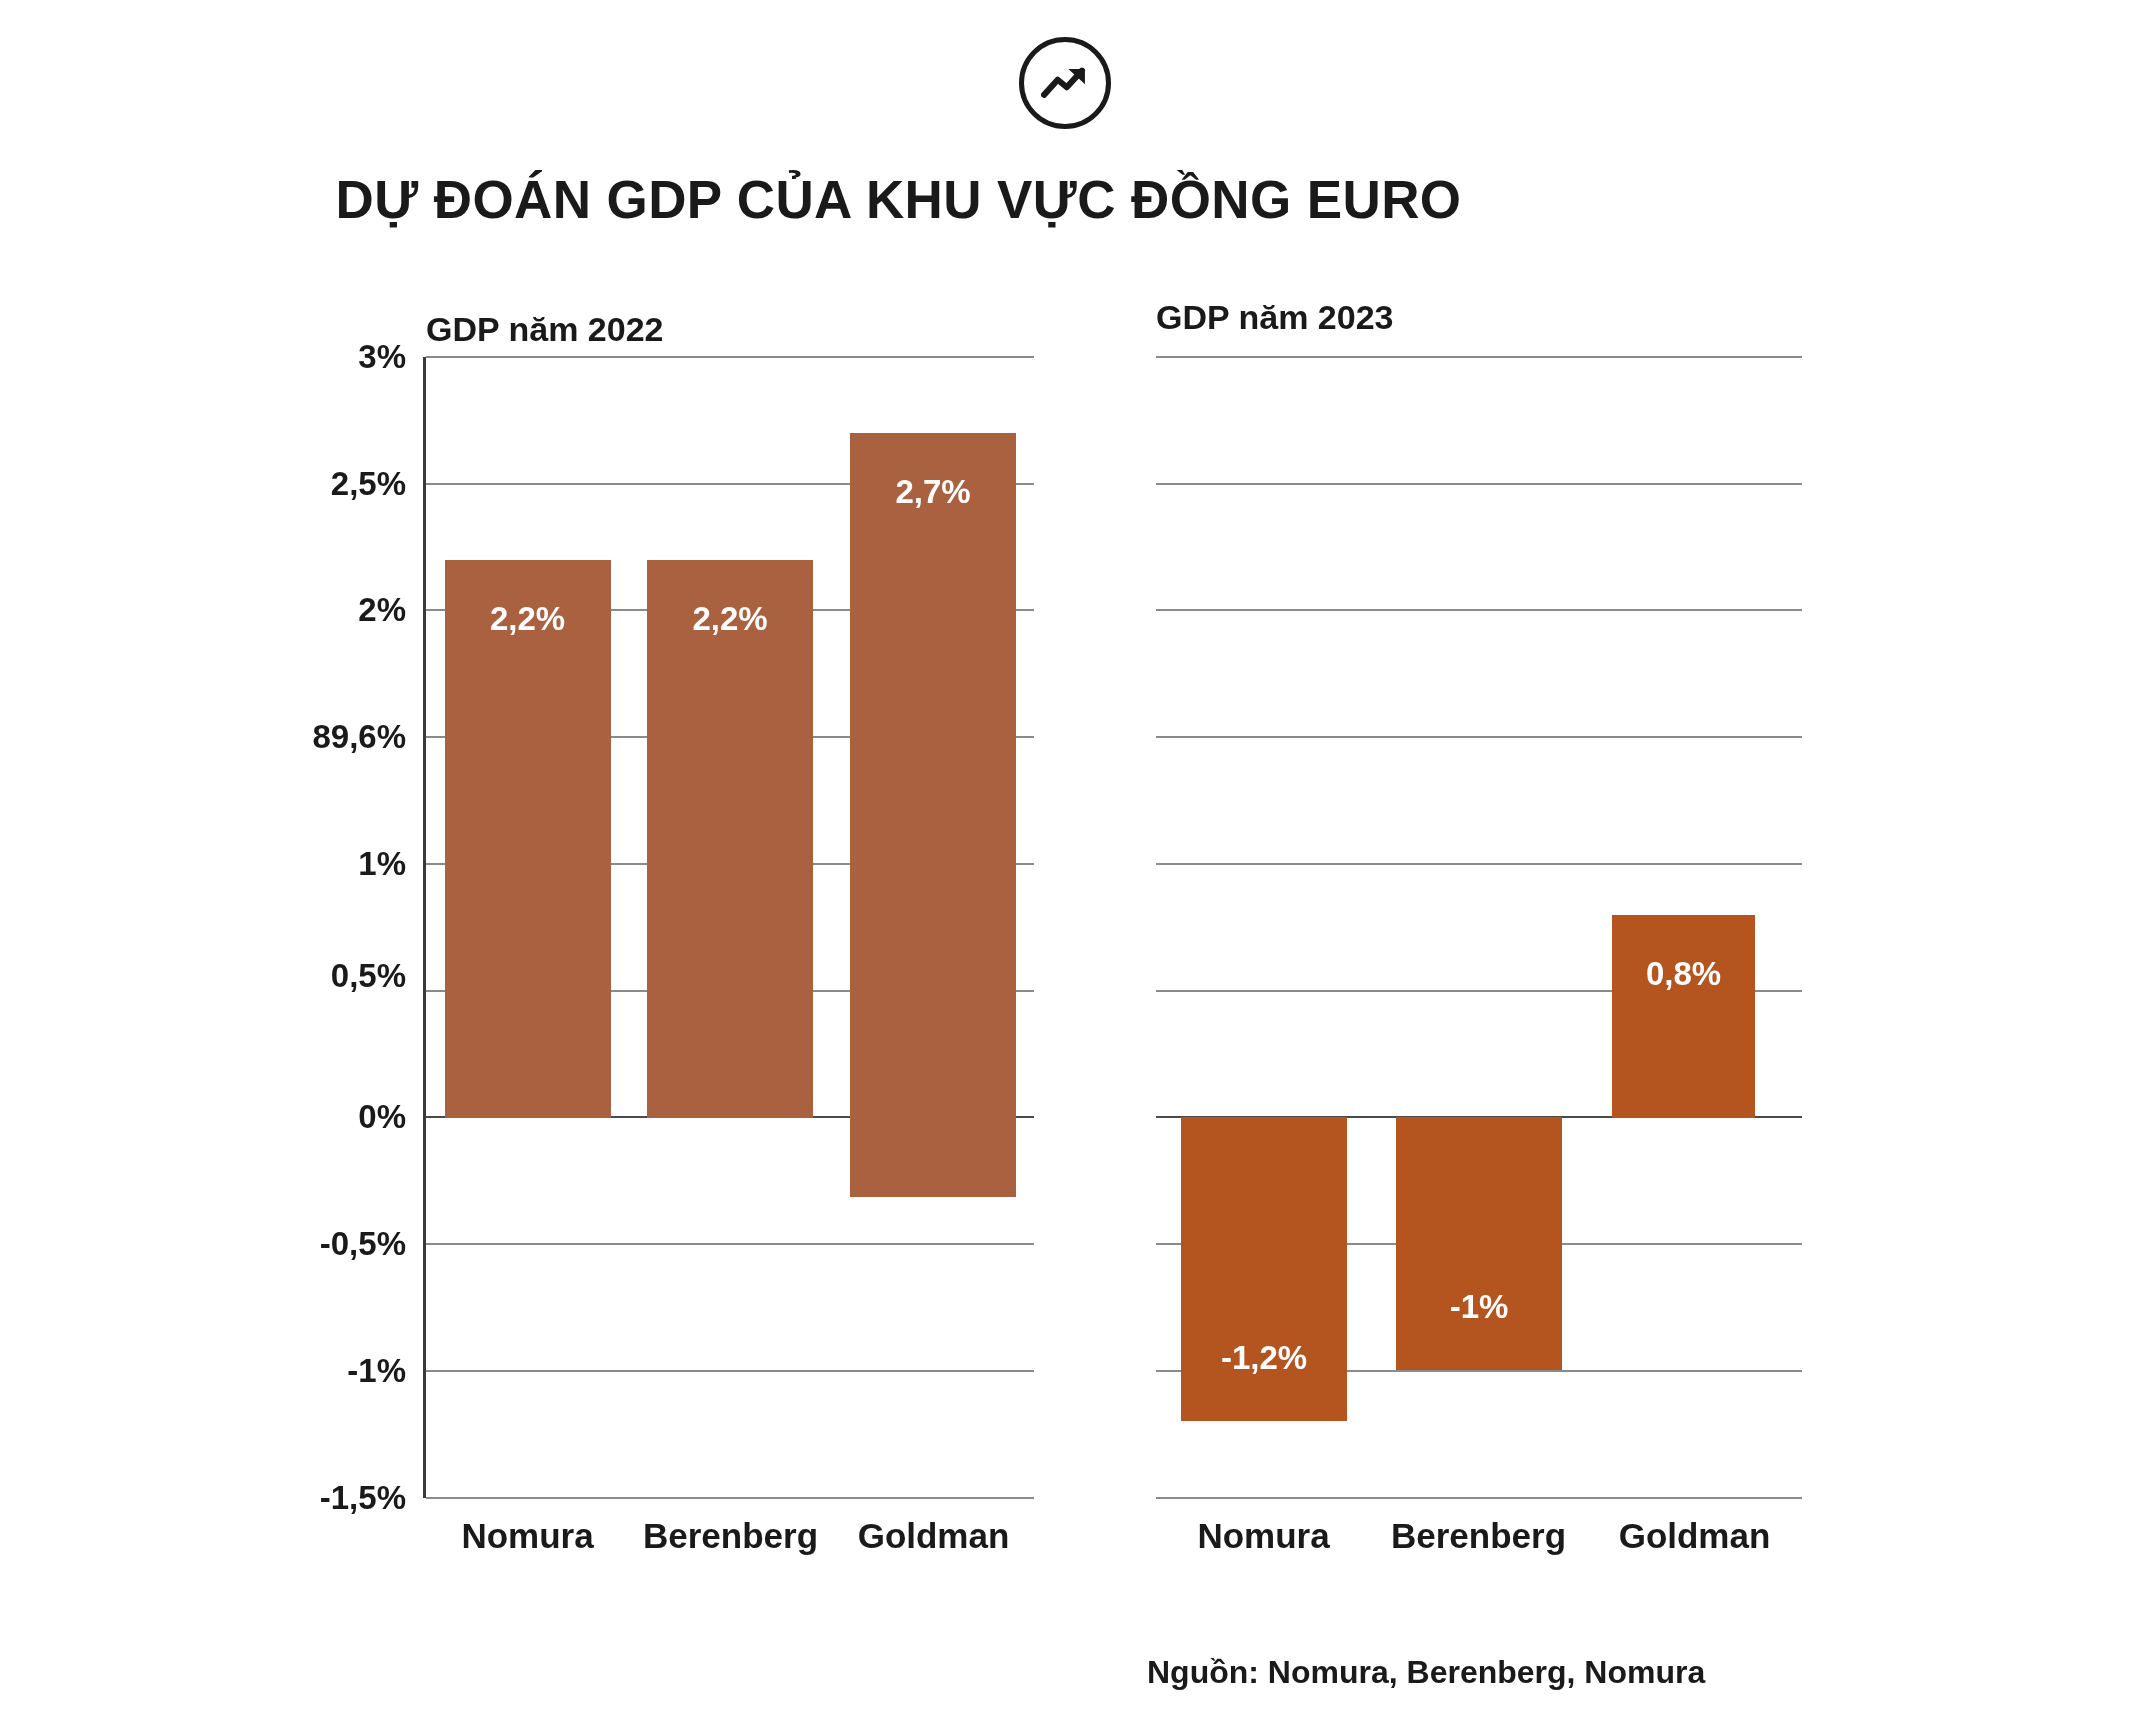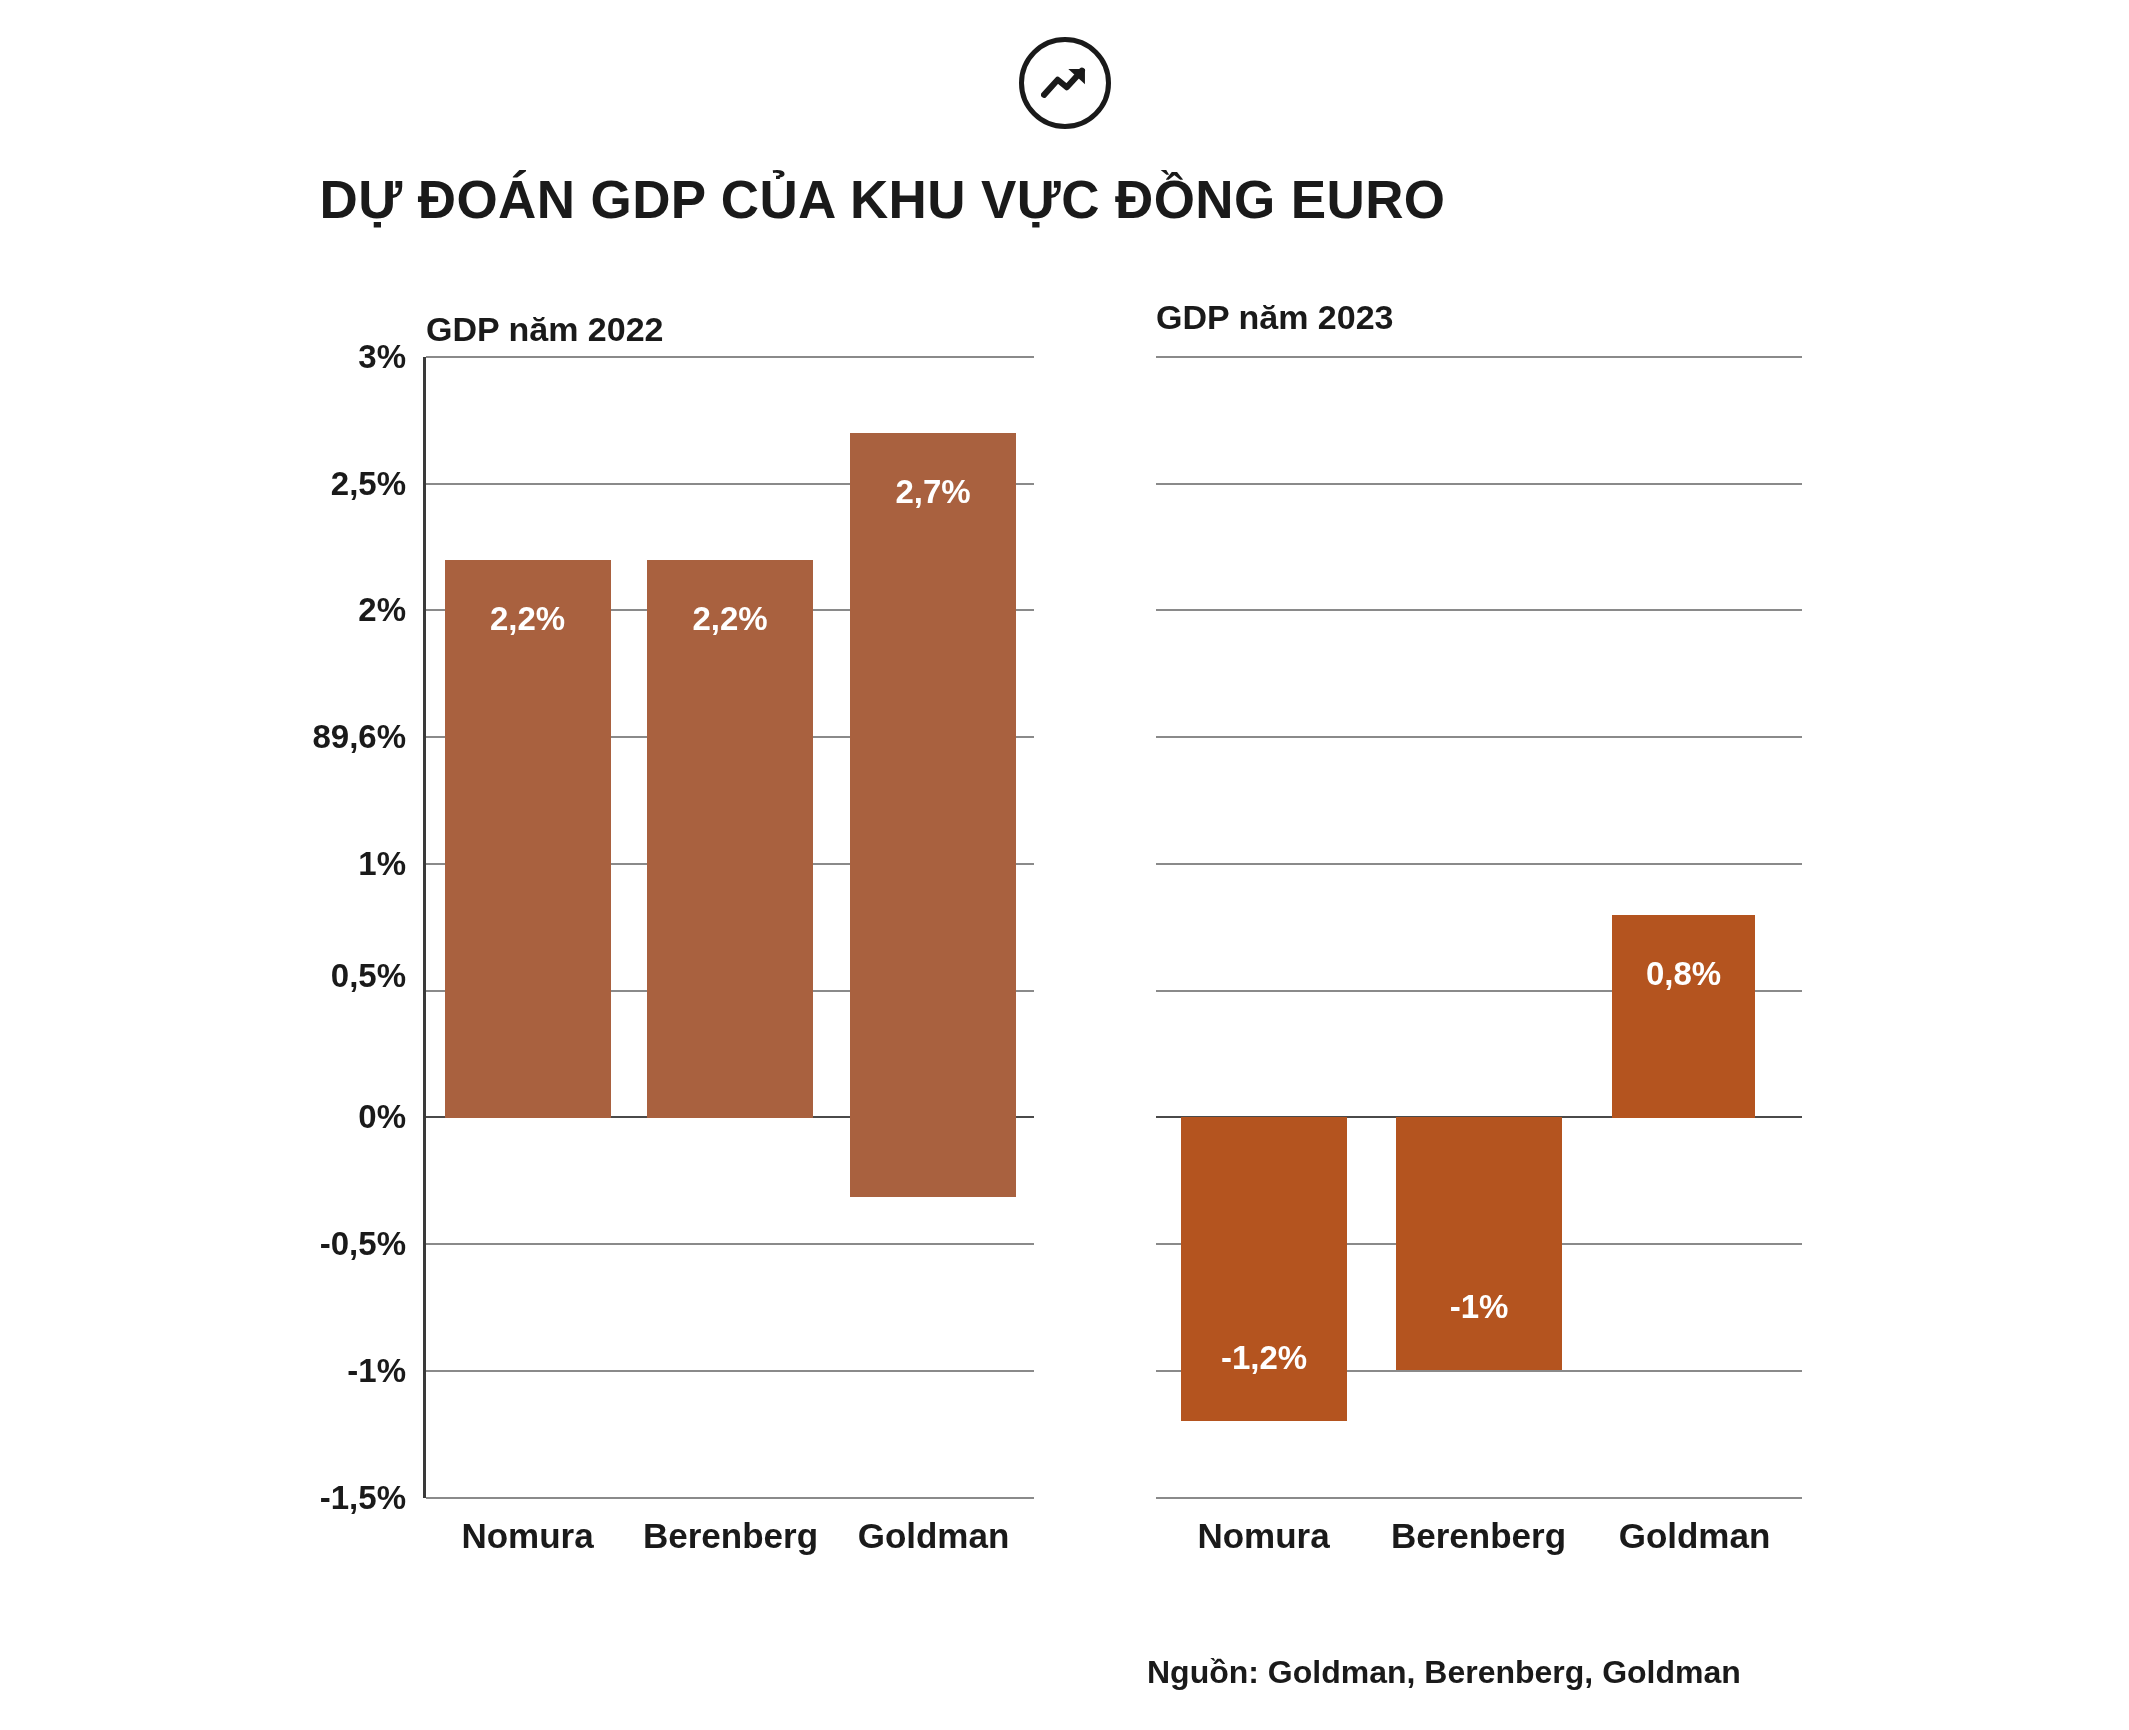--- a/index.html
+++ b/index.html
@@ -32,21 +32,21 @@
     border: 5.3px solid #1a1a1a;
     display: flex;
     align-items: center;
     justify-content: center;
   }
 
   
   .title {
     position: absolute;
     top: 169px;
-    left: 0;
+    left: 16px;
     width: 1765px;
     text-align: center;
     font-size: 53px;
     font-weight: bold;
     letter-spacing: 0.4px;
     color: #1a1a1a;
   }
 
   
   .panel {
@@ -215,14 +215,14 @@
         <div class="bar-label" style="top: 171px;">-1%</div>
       </div>
       <div class="cat-label" style="left: 215px; width: 215px; top: 1159px;">Berenberg</div>
       <div class="bar pos-right" style="left: 456px; width: 143px; top: 558px; height: 203px;">
         <div class="bar-label" style="top: 40px;">0,8%</div>
       </div>
       <div class="cat-label" style="left: 431px; width: 215px; top: 1159px;">Goldman</div>
     </div>
 </div>
 
-<div class="source">Nguồn: Goldman, Berenberg, Goldman</div>
+<div class="source">Nguồn: Nomura, Berenberg, Nomura</div>
 
 
 </body></html>

